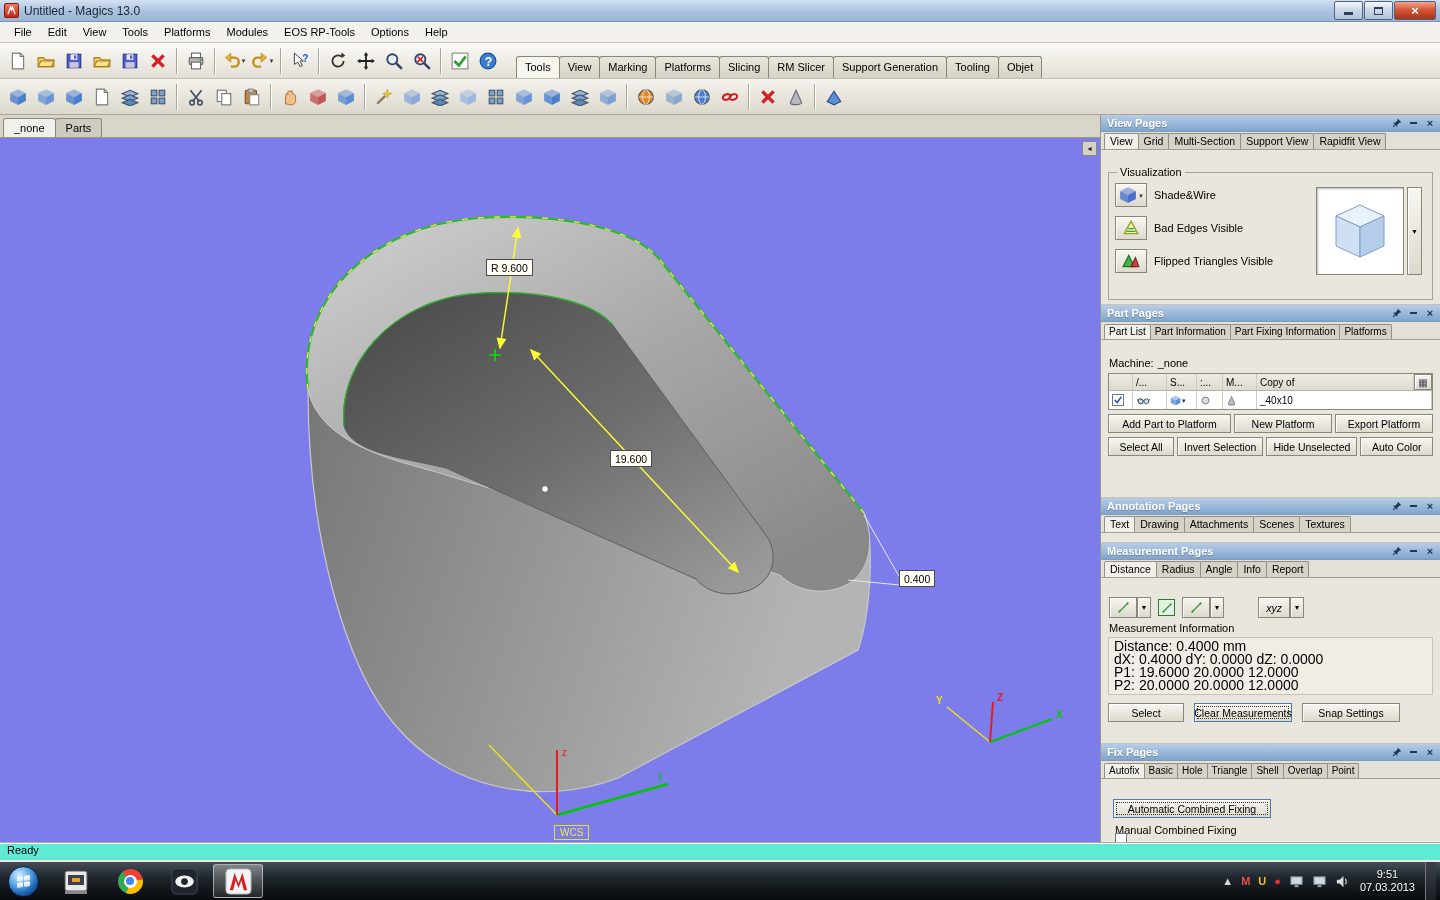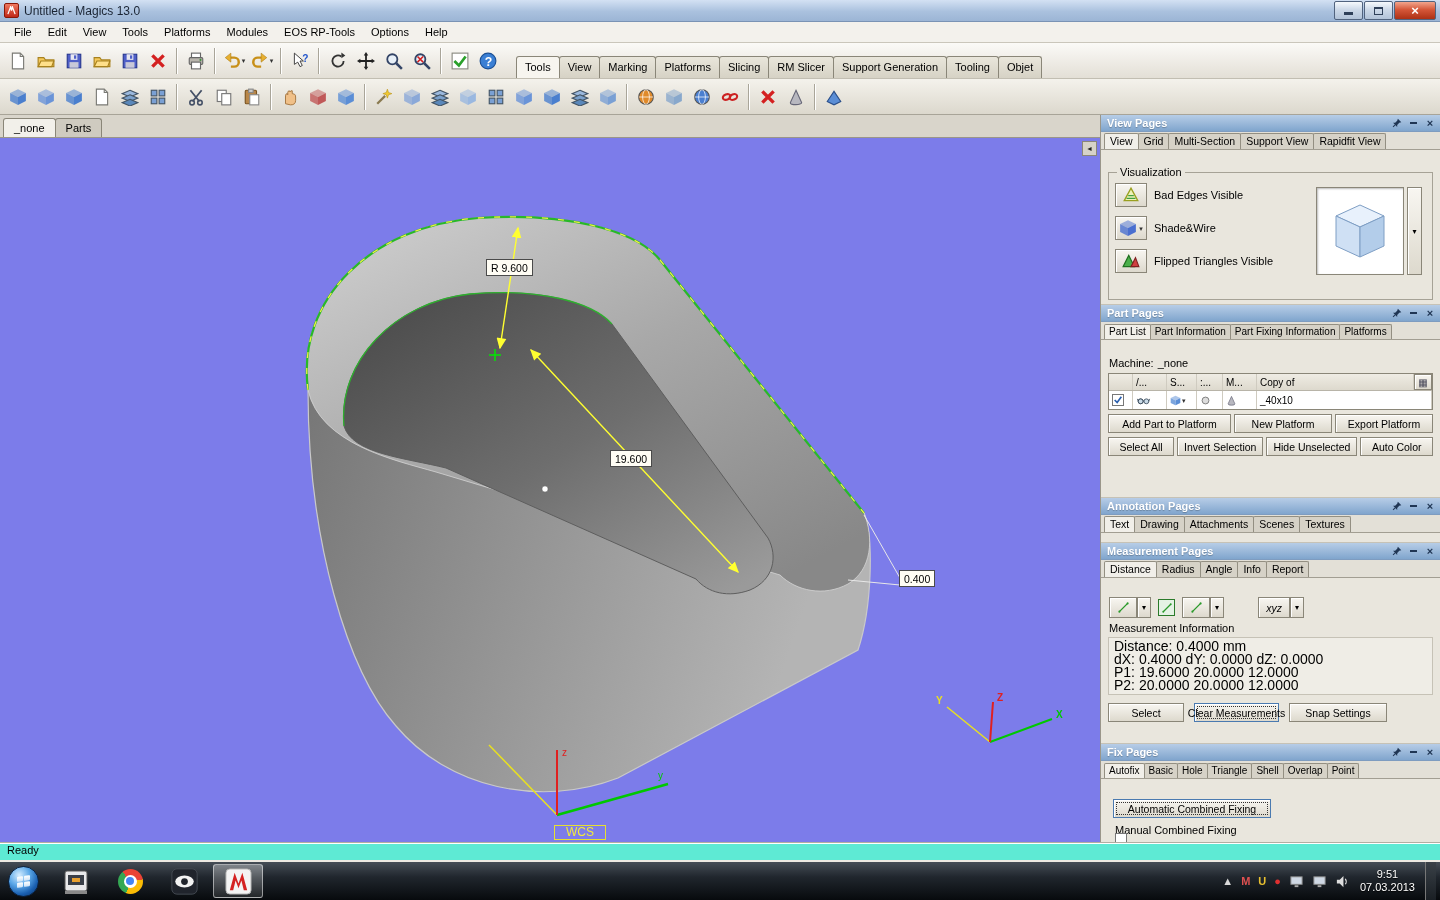--- a/index.html
+++ b/index.html
@@ -33,21 +33,21 @@
 .rtab.sel{background:#f7f5ef;position:relative;z-index:2}
 
 
 #vtabs{position:absolute;top:115px;left:0;width:1100px;height:23px;background:#d9d5cb;border-bottom:1px solid #9a968a;display:flex;align-items:flex-end;padding-left:3px}
 .vtab{padding:3px 10px;border:1px solid #8a8678;border-bottom:none;border-radius:3px 3px 0 0;background:#cfcbc0;margin-right:-1px}
 .vtab.sel{background:#f2f0ea;position:relative;z-index:2}
 
 
 #viewport{position:absolute;top:138px;left:0;width:1100px;height:705px;background:#7c7cea;overflow:hidden}
 .mlabel{position:absolute;background:#fffdf4;border:1px solid #4a4a4a;padding:0 4px;font-size:10.5px;height:17px;line-height:16px;white-space:nowrap}
-.wcslabel{position:absolute;left:554px;top:687px;border:1px solid #e6df30;color:#f2ea3a;font-size:12px;height:15px;line-height:13px;padding:0 11px}
+.wcslabel{position:absolute;left:554px;top:687px;border:1px solid #e6df30;color:#f2ea3a;font-size:10px;height:15px;line-height:13px;padding:0 5px}
 .vcollapse{position:absolute;right:3px;top:3px;width:15px;height:15px;background:#d6d2c8;border:1px solid #8a8678;display:flex;align-items:center;justify-content:center;font-size:7px;color:#222}
 
 
 #rightcol{position:absolute;left:1100px;top:115px;width:340px;height:728px;background:#e9e6dd;border-left:1px solid #9a968a}
 .panel{overflow:hidden;border-bottom:1px solid #c6c2b6}
 #vp-panel{height:190px}#pp-panel{height:193px}#ap-panel{height:45px}#mp-panel{height:201px}#fx-panel{height:99px}
 .phdr{height:17px;background:linear-gradient(#b7cde7,#80a5cd);border-bottom:1px solid #7e9cc0;display:flex;align-items:center;padding:0 4px 0 6px;color:#fff}
 .phdr .ptitle{flex:1 1 auto;font-weight:bold;font-size:11px;text-shadow:0 1px 1px rgba(0,0,0,.25)}
 .hico{margin-left:5px;display:inline-flex;align-items:center;justify-content:center;width:12px;height:12px;color:#203654;font-weight:bold;font-size:11px;line-height:11px}
 .hico .minbar2{width:7px;height:2px;background:#203654;display:inline-block}
@@ -645,34 +645,34 @@
         <span class="ptab">Grid</span>
         <span class="ptab">Multi-Section</span>
         <span class="ptab">Support View</span>
         <span class="ptab">Rapidfit View</span>
       </div>
     <div class="pbody">
       <div class="gbox">
         <span class="glabel">Visualization</span>
         <div class="vrow">
           <span class="vbtn b3">
-              <svg class="ic">
-                <use href="#sym-trilines"></use>
-              </svg>
-            </span>
-          <span class="vlabel">Bad Edges Visible</span>
-        </div>
-        <div class="vrow">
-          <span class="vbtn b3">
               <svg class="ic" style="color:#4a6fd0">
                 <use href="#sym-cube"></use>
               </svg>
               <span class="ddm">▾</span>
             </span>
           <span class="vlabel">Shade&amp;Wire</span>
+        </div>
+        <div class="vrow">
+          <span class="vbtn b3">
+              <svg class="ic">
+                <use href="#sym-trilines"></use>
+              </svg>
+            </span>
+          <span class="vlabel">Bad Edges Visible</span>
         </div>
         <div class="vrow">
           <span class="vbtn b3">
               <svg class="ic">
                 <use href="#sym-triflip"></use>
               </svg>
             </span>
           <span class="vlabel">Flipped Triangles Visible</span>
         </div>
         <div class="preview">
@@ -840,21 +840,21 @@
       </div>
       <div style="margin:2px 8px 1px">Measurement Information</div>
       <div class="infobox">
         <div class="infoline">Distance: 0.4000 mm</div>
         <div class="infoline">dX: 0.4000 dY: 0.0000 dZ: 0.0000</div>
         <div class="infoline">P1: 19.6000  20.0000  12.0000</div>
         <div class="infoline">P2: 20.0000  20.0000  12.0000</div>
       </div>
       <div class="mbtns">
         <span class="pbtn b3" style="width:76px">Select</span>
-        <span class="pbtn b3 focusring" style="width:85px">Clear Measurements</span>
+        <span class="pbtn b3 focusring" style="width:98px">Clear Measurements</span>
         <span class="pbtn b3" style="width:98px">Snap Settings</span>
       </div>
     </div>
   </section>
 
   <section class="panel" id="fx-panel">
     <div class="phdr">
       <span class="ptitle">Fix Pages</span>
       <span class="hico">
           <svg class="ic12" style="color:#203654">

